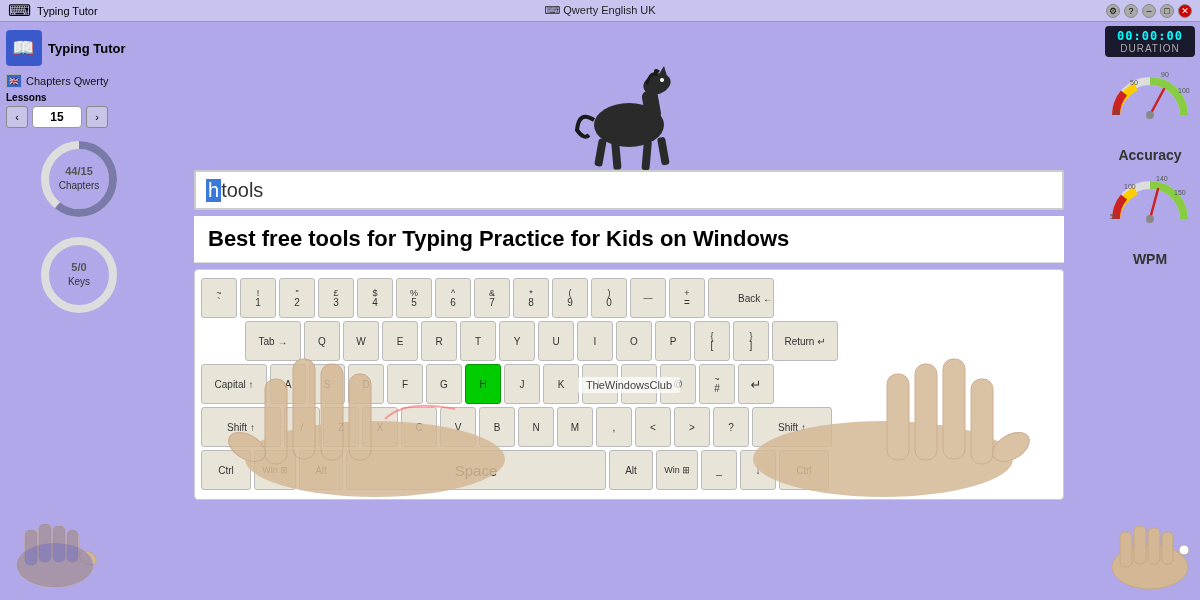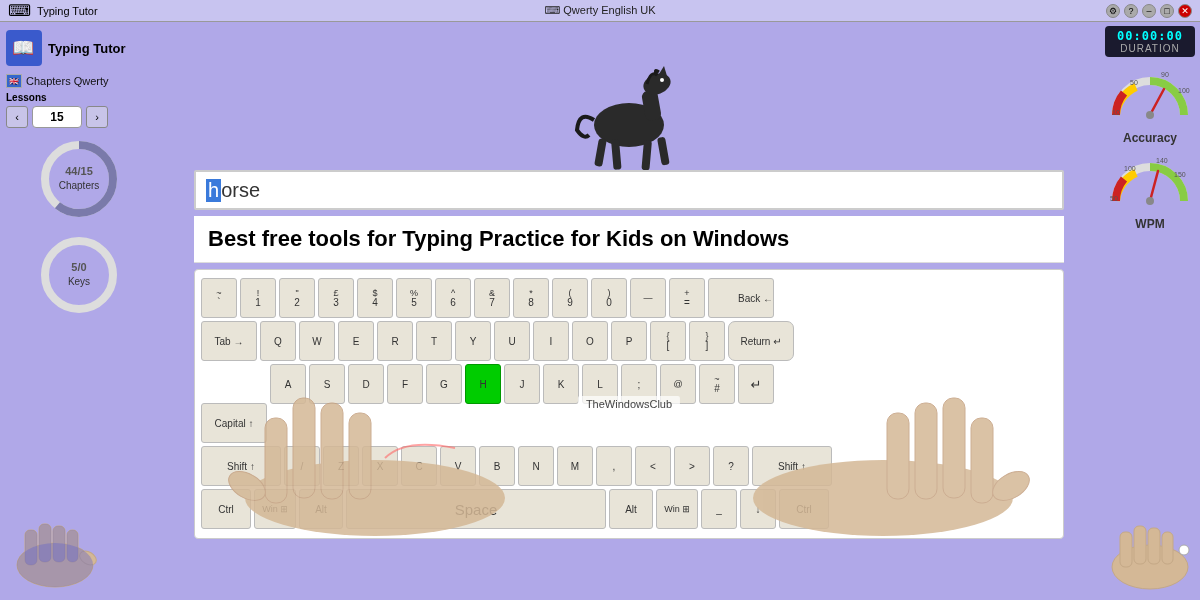--- a/index.html
+++ b/index.html
@@ -212,24 +212,24 @@
       font-size: 10px;
       letter-spacing: 1px;
     }
 
     
     .meter-container {
       width: 88px;
       text-align: center;
     }
     .meter-label {
-      font-size: 12px;
+      font-size: 14px;
       color: #333;
       font-weight: bold;
-      margin-top: 4px;
+      margin-top: 20px;
     }
 
     
     .main-content {
       position: absolute;
       top: 22px;
       left: 158px;
       right: 100px;
       height: 578px;
       background: #b0a8e8;
@@ -323,21 +323,21 @@
       flex-shrink: 0;
     }
     .key .top-char {
       font-size: 9px;
       line-height: 1;
     }
     .key .bot-char {
       font-size: 10px;
       line-height: 1;
     }
-    .key.tab { min-width: 56px; font-size: 10px; }
+    .key.tab { min-width: 56px; font-size: 10px; margin-left: 44px; }
     .key.caps { min-width: 66px; font-size: 10px; }
     .key.shift-l { min-width: 80px; font-size: 10px; }
     .key.shift-r { min-width: 80px; font-size: 10px; }
     .key.ctrl-key { min-width: 50px; font-size: 10px; }
     .key.alt-key { min-width: 44px; font-size: 10px; text-align: right; }
     .key.space-key { min-width: 260px; font-size: 10px; }
     .key.backspace { min-width: 66px; font-size: 10px; padding-left: 29px; }
     .key.return-key { min-width: 66px; font-size: 10px; }
     .key.win-key { min-width: 42px; font-size: 8px; }
     .key.highlighted {
@@ -532,21 +532,21 @@
       <rect x="75" y="100" width="8" height="30" rx="3" fill="#2a2a2a" transform="rotate(5 75 100)"></rect>
       <rect x="88" y="98" width="8" height="28" rx="3" fill="#2a2a2a" transform="rotate(-10 88 98)"></rect>
 
       <rect x="42" y="100" width="8" height="30" rx="3" fill="#2a2a2a" transform="rotate(-5 42 100)"></rect>
       <rect x="30" y="98" width="8" height="28" rx="3" fill="#2a2a2a" transform="rotate(10 30 98)"></rect>
     </svg>
   </div>
 
   <div class="typing-box">
     <span class="typed-char">h</span>
-    <span class="remaining-text">orse</span>
+    <span class="remaining-text">tools</span>
   </div>
 
   <div class="article-title">Best free tools for Typing Practice for Kids on Windows</div>
 
   <div class="keyboard-wrapper">
 
     <div class="keyboard-row">
       <div class="key">
           <span class="top-char">~</span>
           <span class="bot-char">`</span>
@@ -615,25 +615,25 @@
       <div class="key">O</div>
       <div class="key">P</div>
       <div class="key">
           <span class="top-char">{</span>
           <span class="bot-char">[</span>
         </div>
       <div class="key">
           <span class="top-char">}</span>
           <span class="bot-char">]</span>
         </div>
-      <div class="key return-key" style="min-width:66px;font-size:10px;border-radius:7px;">Return ↵</div>
+      <div class="key return-key" style="min-width:66px;font-size:10px;">Return ↵</div>
     </div>
 
     <div class="keyboard-row">
-      <div class="key caps" style="min-width:66px;font-size:10px;margin-top:39px;">Capital ↑</div>
+      <div class="key caps" style="min-width:66px;font-size:10px;">Capital ↑</div>
       <div class="key">A</div>
       <div class="key">S</div>
       <div class="key">D</div>
       <div class="key">F</div>
       <div class="key">G</div>
       <div class="key highlighted">H</div>
       <div class="key">J</div>
       <div class="key">K</div>
       <div class="key">L</div>
       <div class="key">;</div>

